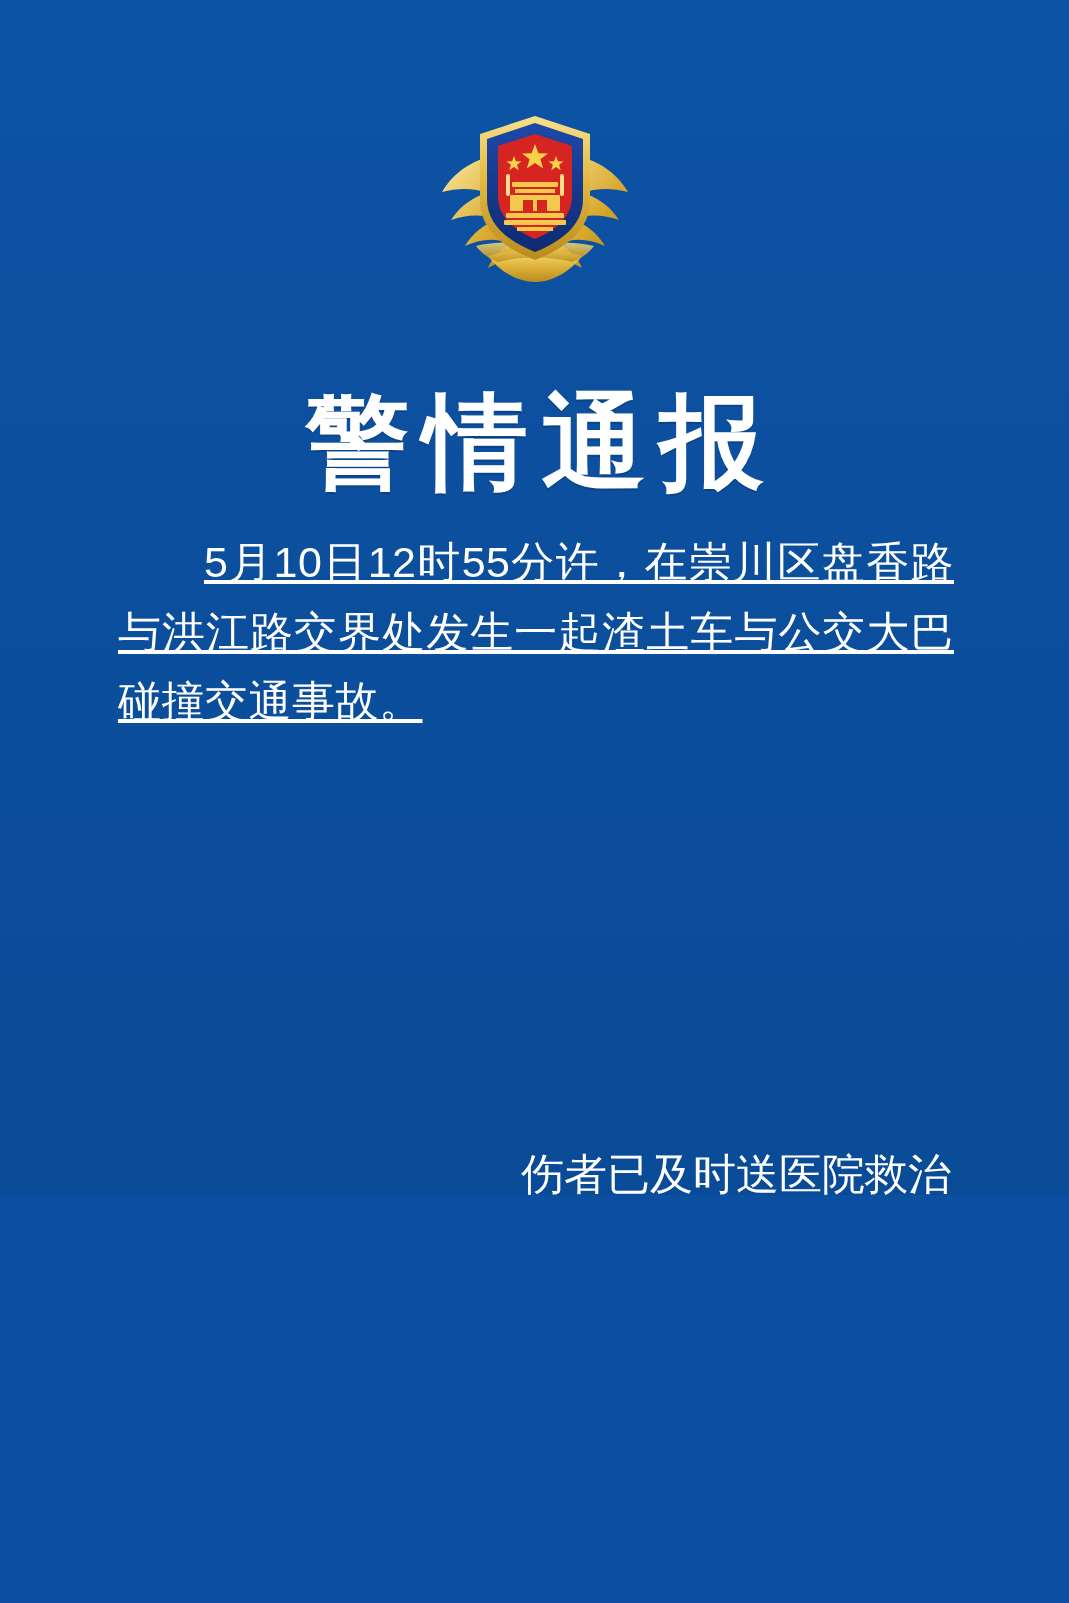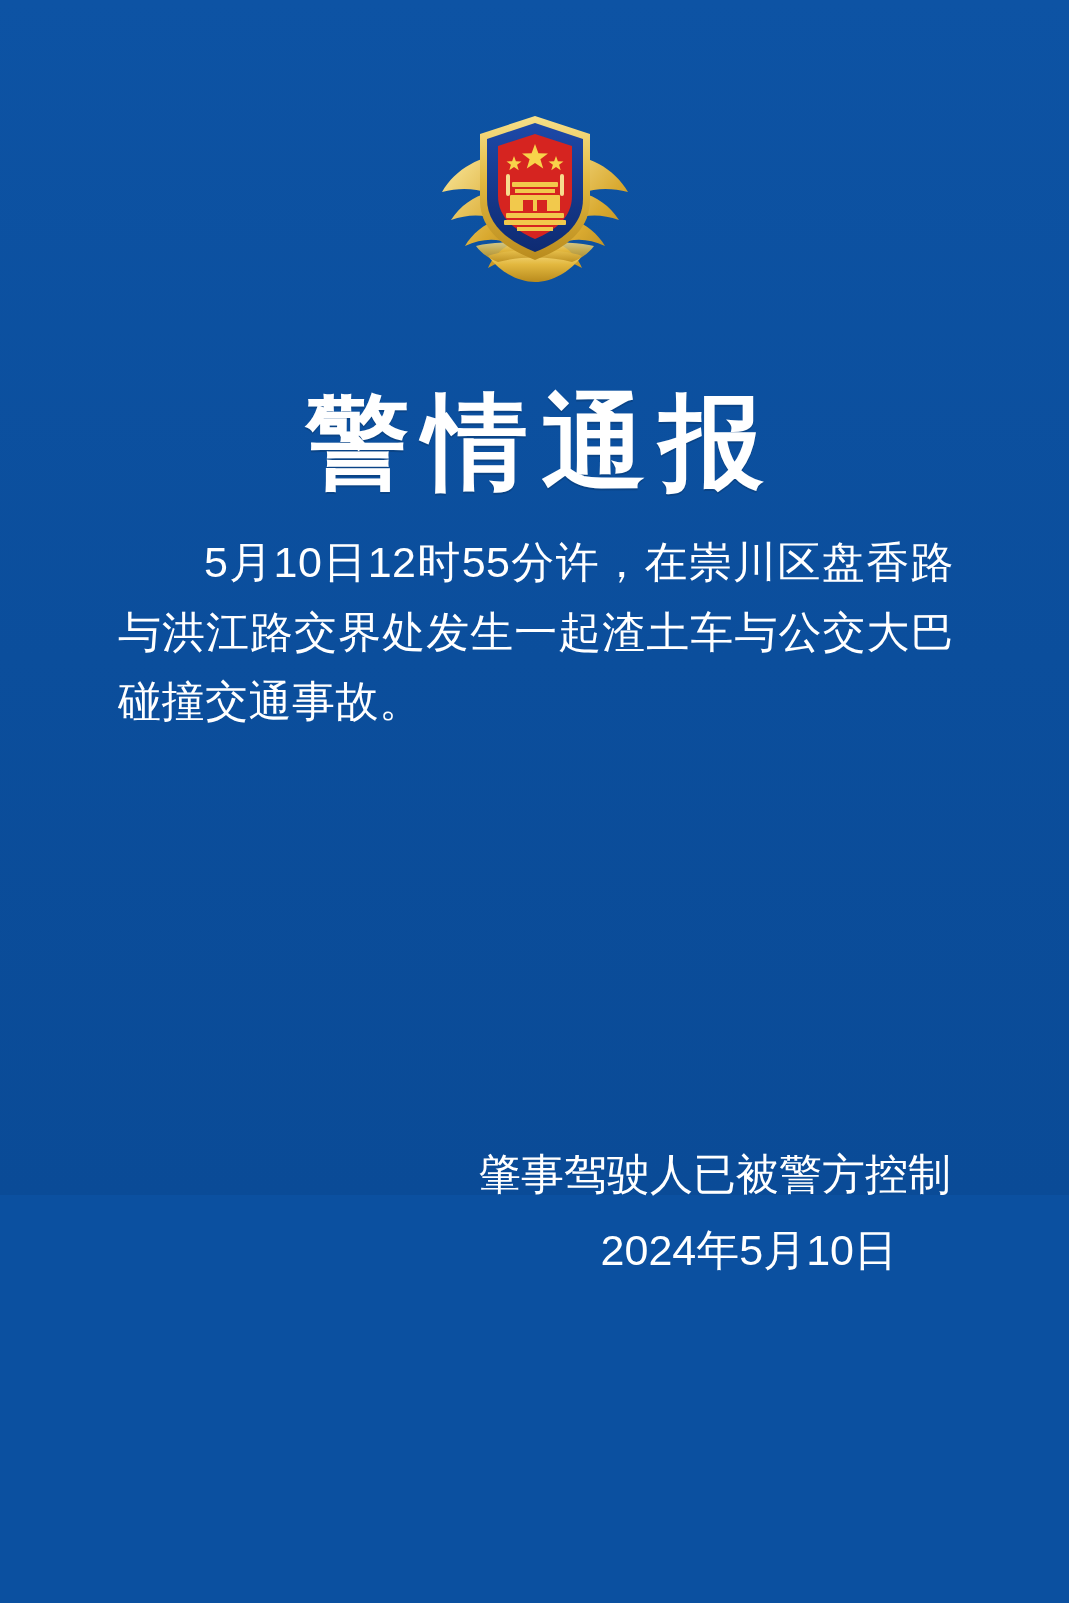--- a/index.html
+++ b/index.html
@@ -65,20 +65,21 @@
     line-height: 1.62;
     letter-spacing: 0.5px;
     font-weight: 400;
     color: #ffffff;
     text-align: justify;
     text-justify: inter-ideograph;
   }
   .body-text p {
     margin: 0 0 4px 0;
     text-indent: 2em;
+    text-decoration: underline;
   }
 
   
   .signature {
     position: absolute;
     top: 1140px;
     left: 0;
     width: 100%;
     padding-right: 118px;
     box-sizing: border-box;
@@ -155,17 +156,16 @@
     </div>
   </div>
 
   <h1 class="title">警情通报</h1>
 
   <div class="body-text">
     <p>5月10日12时55分许，在崇川区盘香路与洪江路交界处发生一起渣土车与公交大巴碰撞交通事故。</p>
   </div>
 
   <div class="signature">
-    <div class="org">肇事驾驶人已被警方控制</div>
-    <div class="date">2024年5月10日</div>
+    <div class="org">伤者已及时送医院救治</div>
   </div>
 
 </div>
 
 </body></html>

